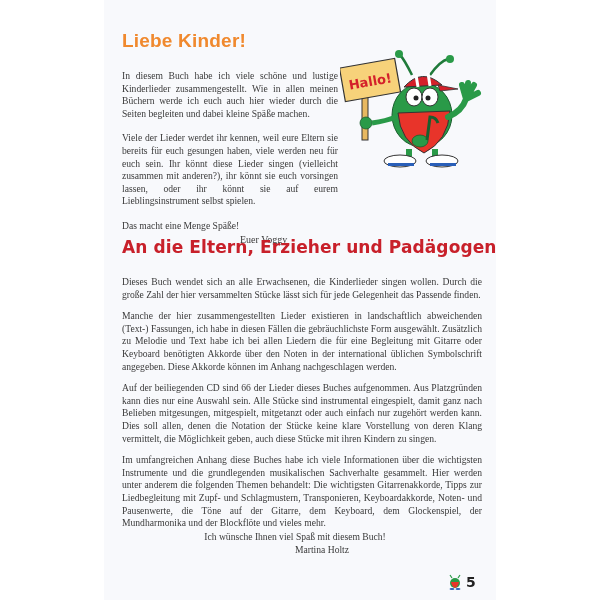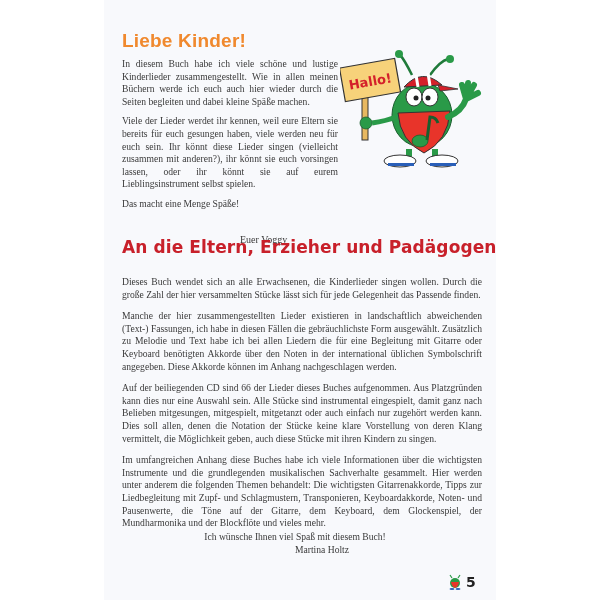--- a/index.html
+++ b/index.html
@@ -13,21 +13,21 @@
   }
   .title-kids {
     position:absolute; left:122px; top:30px;
     font-family:Liberation Sans, sans-serif; font-weight:bold;
     font-size:19px; color:#f0892e; letter-spacing:0.2px; margin:0;
   }
   .kids-text {
     position:absolute; left:122px; top:58px; width:216px;
     font-size:9.6px; line-height:12.6px; color:#3a3a3a; text-align:justify;
   }
-  .kids-text p { margin:0 0 7px 0; }
+  .kids-text p { margin:12px 0 7px 0; }
   .sign-off-voggy {
     position:absolute; left:240px; top:234px; font-size:10px; color:#3a3a3a;
   }
   .mascot { position:absolute; left:340px; top:45px; width:150px; height:125px; }
   .title-parents {
     position:absolute; left:122px; top:237px;
     font-family:"DejaVu Sans", sans-serif; font-weight:bold;
     font-size:17px; color:#c8202a; margin:0; letter-spacing:0.1px;
   }
   .parents-text {

